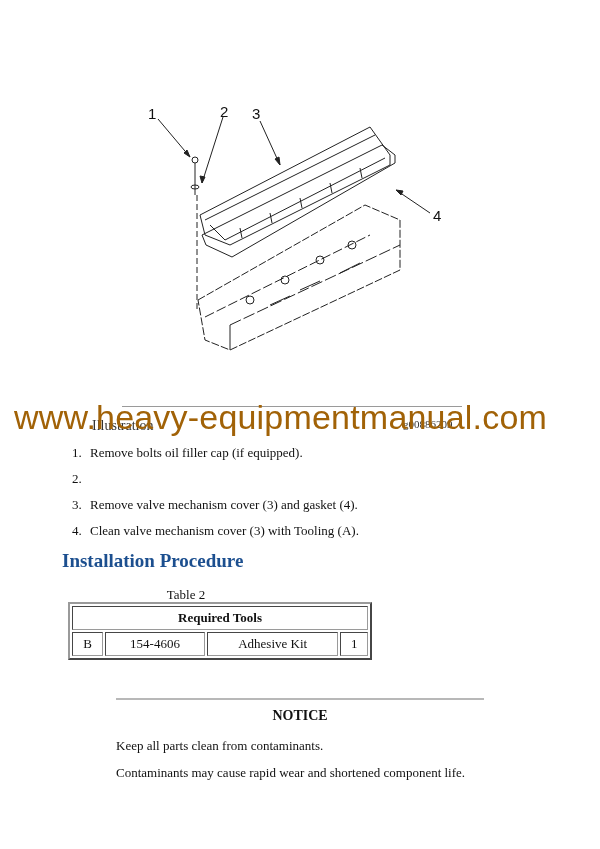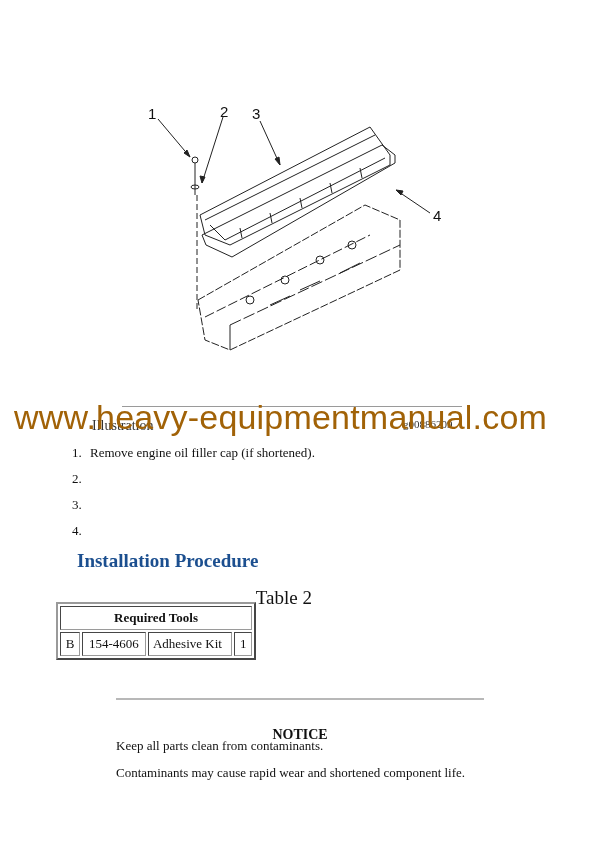--- a/index.html
+++ b/index.html
@@ -11,31 +11,31 @@
 
   .rule-top { left: 122px; top: 406px; width: 340px; height: 0; border-top: 1px solid #9a9a9a; }
   .caption-left { left: 92px; top: 418px; font-size: 14px; color: #333; }
   .caption-right { left: 403px; top: 418px; font-size: 11px; color: #333; }
   .watermark { left: 14px; top: 398px; font-family: "Liberation Sans", sans-serif; font-size: 34px; color: #a16207; letter-spacing: 0.2px; white-space: nowrap; }
 
   .steps { left: 72px; top: 445px; width: 480px; margin: 0; padding: 0; list-style: none; font-size: 13px; }
   .steps li { height: 26px; line-height: 16px; display: flex; }
   .steps .num { width: 18px; }
 
-  .section-heading { left: 77px; top: 550px; font-size: 19px; font-weight: bold; color: #1c4f8f; margin: 0; }
+  .section-heading { left: 62px; top: 550px; font-size: 19px; font-weight: bold; color: #1c4f8f; margin: 0; }
 
-  .table-caption { left: 60px; top: 587px; width: 252px; text-align: right; font-size: 19px; }
-  table.tools { position: absolute; left: 56px; top: 602px; width: 200px; border-collapse: separate; border-spacing: 2px; border: 2px outset #9a9a9a; font-size: 13px; }
+  .table-caption { left: 60px; top: 587px; width: 252px; text-align: center; font-size: 13px; }
+  table.tools { position: absolute; left: 68px; top: 602px; width: 304px; border-collapse: separate; border-spacing: 2px; border: 2px outset #9a9a9a; font-size: 13px; }
   table.tools td, table.tools th { border: 1px inset #9a9a9a; padding: 2px 4px; height: 18px; }
   table.tools th { font-weight: bold; text-align: center; }
   table.tools td.center { text-align: center; }
-  table.tools td.left { text-align: left; }
+  table.tools td.left { text-align: center; }
 
   .rule-notice { left: 116px; top: 698px; width: 368px; height: 0; border-top: 2px solid #b8b8b8; }
-  .notice-title { left: 116px; top: 708px; width: 368px; text-align: center; font-size: 14px; font-weight: bold; margin-top: 19px; }
+  .notice-title { left: 116px; top: 708px; width: 368px; text-align: center; font-size: 14px; font-weight: bold; }
   .notice-line { left: 116px; font-size: 13px; font-weight: normal; white-space: nowrap; }
 </style>
 </head>
 <body>
 
 <div class="abs figure">
   <svg width="360" height="270" viewBox="0 0 360 270">
     <g fill="none" stroke="#222" stroke-width="1">
 
       <line x1="38" y1="24" x2="70" y2="62"></line>
@@ -84,30 +84,32 @@
 </div>
 
 <div class="abs rule-top"></div>
 <span class="abs caption-left">Illustration</span>
 <span class="abs caption-right">g00886209</span>
 <div class="abs watermark">www.heavy-equipmentmanual.com</div>
 
 <ol class="abs steps">
   <li>
       <span class="num">1.</span>
-      <span>Remove engine oil filler cap (if shortened).</span>
+      <span>Remove bolts oil filler cap (if equipped).</span>
     </li>
   <li>
       <span class="num">2.</span>
     </li>
   <li>
       <span class="num">3.</span>
+      <span>Remove valve mechanism cover (3) and gasket (4).</span>
     </li>
   <li>
       <span class="num">4.</span>
+      <span>Clean valve mechanism cover (3) with Tooling (A).</span>
     </li>
 </ol>
 
 <h2 class="abs section-heading">Installation Procedure</h2>
 
 <div class="abs table-caption">Table 2</div>
 <table class="tools">
   <tbody>
       <tr>
     <th colspan="4">Required Tools</th>

